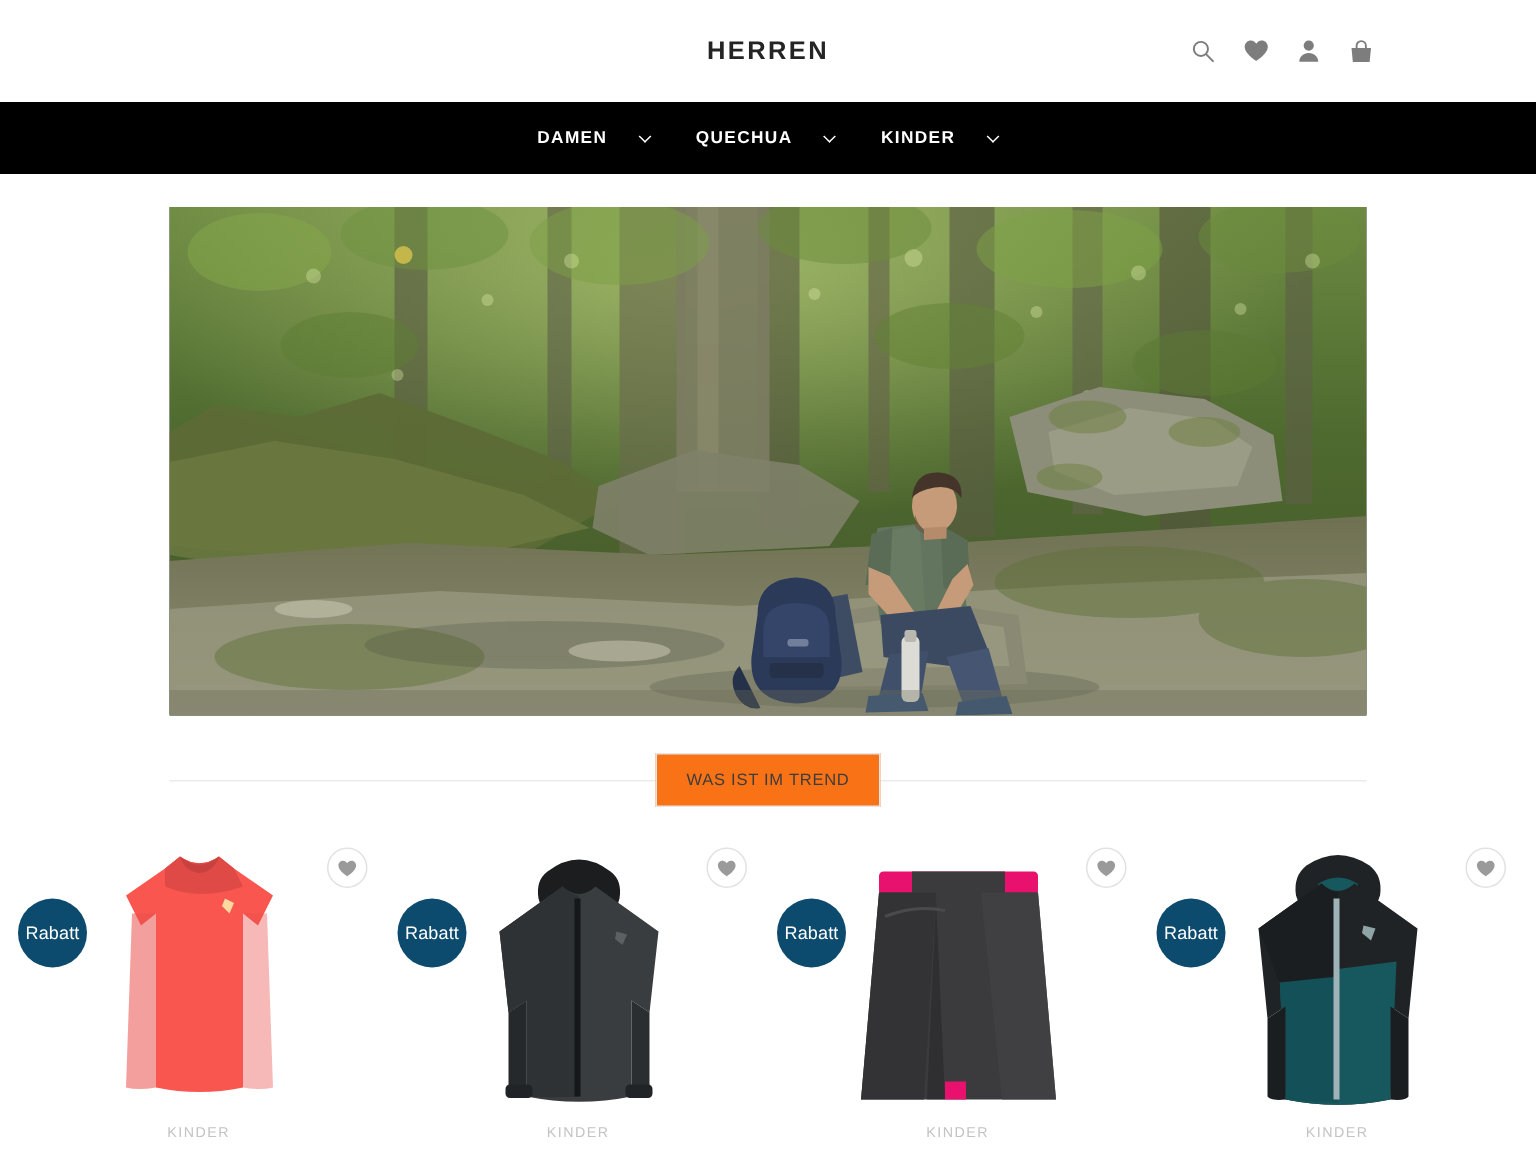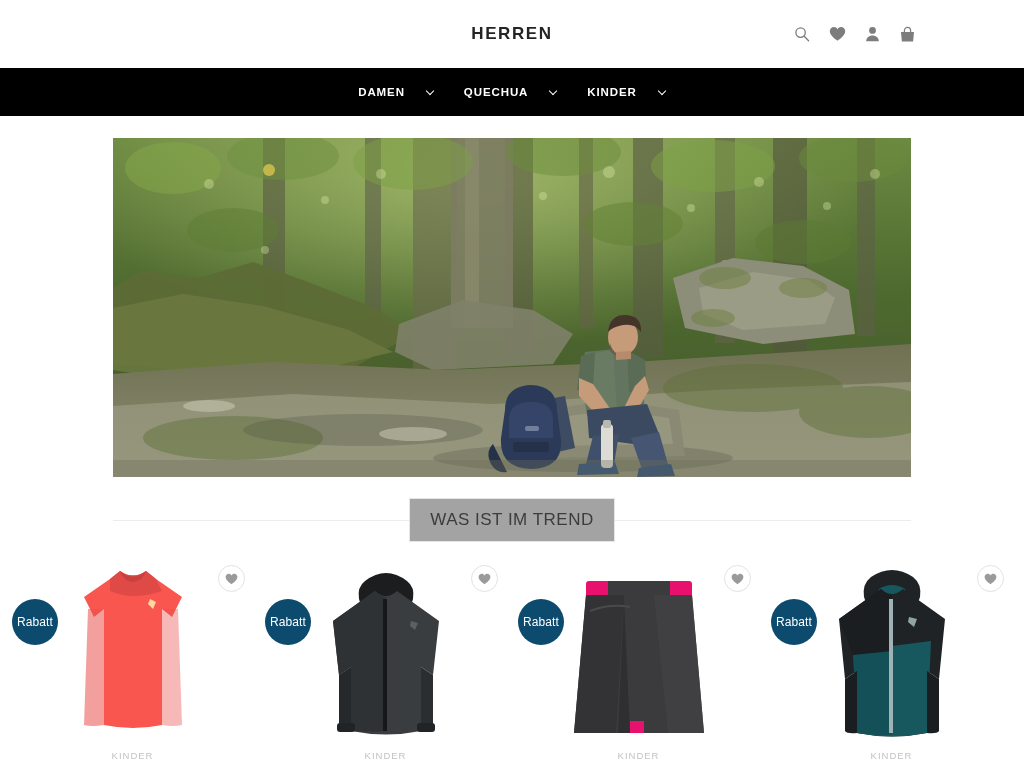--- a/index.html
+++ b/index.html
@@ -113,24 +113,24 @@
     position: absolute;
     left: 113px;
     right: 113px;
     top: 50%;
     height: 1px;
     background: #ececec;
   }
   .section-box {
     position: relative;
     z-index: 2;
-    background: #a3a3a3;
+    background: #f97316;
     border: 1px solid #e6e6e6;
     padding: 11px 20px;
-    font-size: 17px;
+    font-size: 11px;
     color: #3c3c3c;
     letter-spacing: 0.5px;
     font-weight: 400;
     white-space: nowrap;
   }
 
   
   .products {
     display: flex;
     padding: 0 6px;

